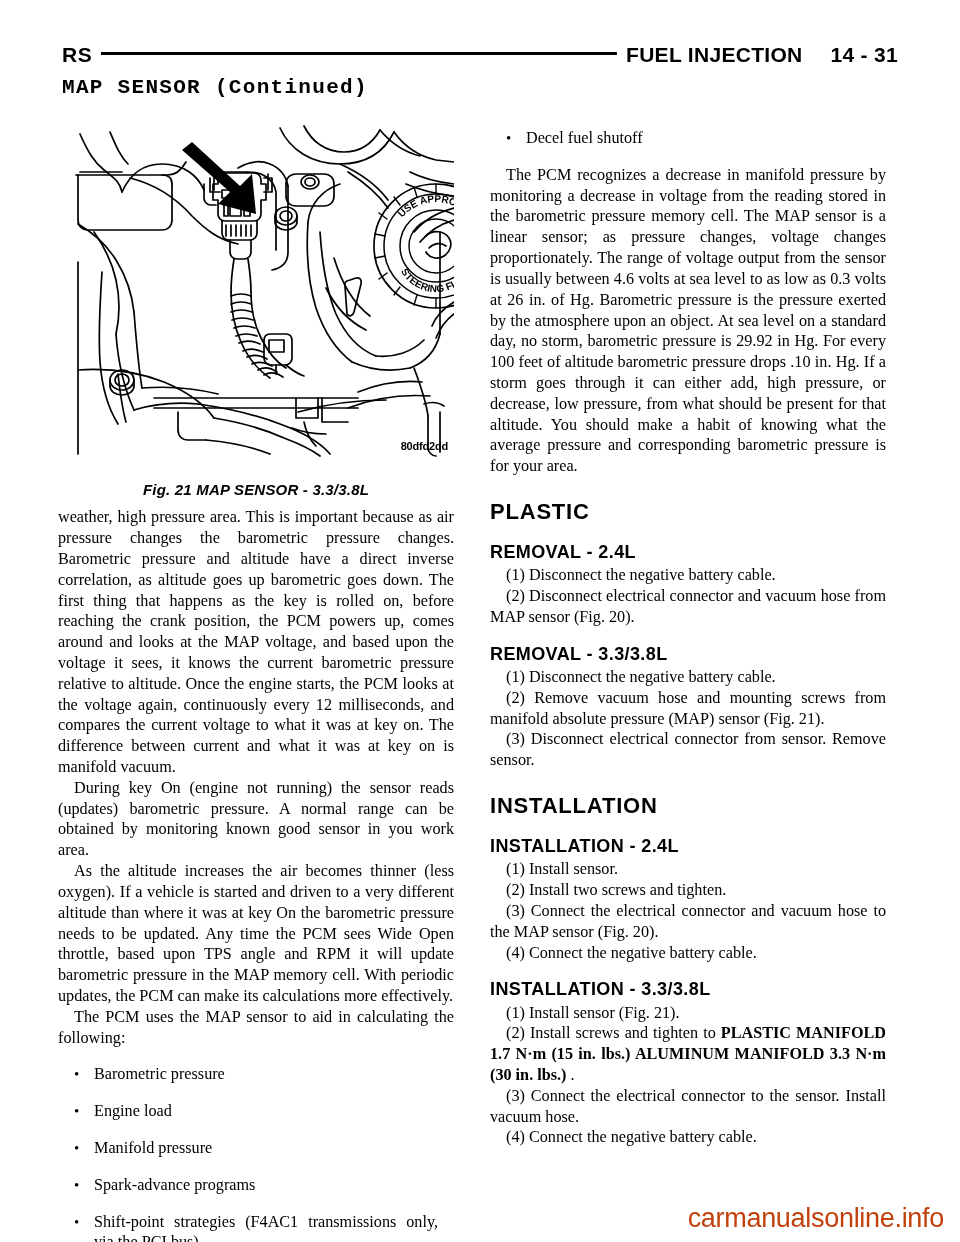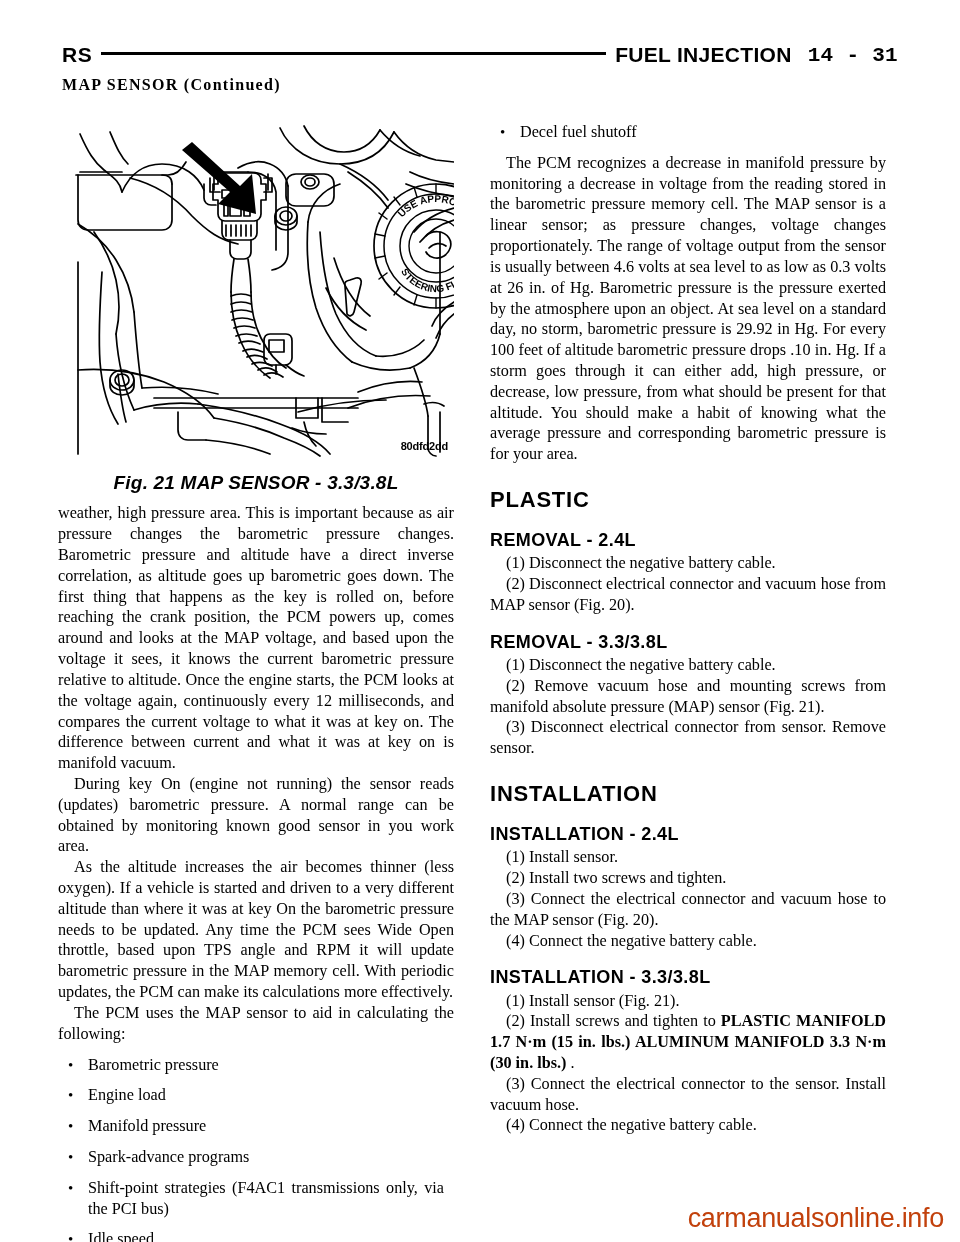--- a/index.html
+++ b/index.html
@@ -40,35 +40,35 @@
     margin: 0 9px 3px 9px;
   }
   .hdr-section {
     font-family: "Liberation Sans", sans-serif;
     font-weight: bold;
     font-size: 21px;
     letter-spacing: 0.3px;
     white-space: nowrap;
   }
   .hdr-page {
-    font-family: Liberation Mono, monospace;
+    font-family: Liberation Sans, sans-serif;
     font-weight: bold;
     font-size: 21px;
     letter-spacing: 0.3px;
     white-space: nowrap;
-    margin-left: 16px;
+    margin-left: 28px;
   }
 
   .continued-title {
     position: absolute;
     left: 62px;
     top: 76px;
-    font-family: Liberation Serif, serif;
-    font-weight: bold;
-    font-size: 16px;
+    font-family: Liberation Mono, monospace;
+    font-weight: bold;
+    font-size: 21px;
     letter-spacing: 1.3px;
   }
 
   
   .col {
     position: absolute;
     top: 112px;
     width: 396px;
     font-size: 16.2px;
     line-height: 1.285;
@@ -80,21 +80,21 @@
 
   .col p {
     margin: 0;
     text-indent: 16px;
   }
   .col p.noindent { text-indent: 0; }
 
   
   .bullet-list { margin: 0; padding: 0; list-style: none; }
   .bullet-list li {
-    margin: 10px;
+    margin: 16px;
     padding: 0 0 0 20px;
     text-indent: -20px;
     text-align: justify;
   }
   .bullet-list li::before {
     content: "\2022";
     display: inline-block;
     width: 20px;
     text-indent: 0;
     font-size: 15px;
@@ -134,22 +134,22 @@
     font-family: "Liberation Sans", sans-serif;
     font-weight: bold;
     font-size: 11px;
     letter-spacing: -0.2px;
   }
   .fig-caption {
     text-align: center;
     font-family: "Liberation Sans", sans-serif;
     font-style: italic;
     font-weight: bold;
-    font-size: 19px;
-    margin-top: 14px;
+    font-size: 15px;
+    margin-top: 23px;
     letter-spacing: 0.2px;
   }
 
   
   .watermark {
     position: absolute;
     right: 16px;
     bottom: 8px;
     font-family: "Liberation Sans", sans-serif;
     font-size: 27px;

